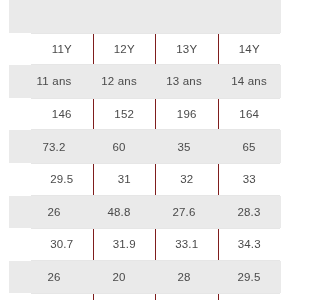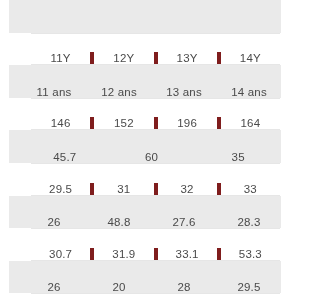--- a/index.html
+++ b/index.html
@@ -37,21 +37,20 @@
     margin-left: 31px;
     margin-right: 20px;
     border-top: 1px solid #e6e6e6;
     border-bottom: 1px solid #e6e6e6;
   }
 
   .row-cells {
     display: flex;
     height: 100%;
     width: 100%;
-    align-items: flex-end;
   }
 
   .chart-row.band-shaded .row-cells {
     padding-left: 13px;
     padding-right: 0;
     box-sizing: border-box;
   }
 
   .cell {
     flex: 1 1 0;
@@ -59,21 +58,21 @@
     align-items: center;
     justify-content: center;
     font-size: 11.5px;
     color: #4a4a4a;
     letter-spacing: 0.2px;
     white-space: nowrap;
     box-sizing: border-box;
   }
 
   .chart-row.band-plain .cell + .cell {
-    border-left: 4px solid #7f1d1d;
+    border-left: 1px solid #7f1d1d;
   }
 
   .chart-row.band-shaded .cell + .cell {
     border-left: 1px solid transparent;
   }
 
   .cell.head-year {
     color: #4a4a4a;
   }
 </style>
@@ -108,23 +107,24 @@
     <div class="chart-row band-plain">
       <div class="row-cells">
         <div class="cell">146</div>
         <div class="cell">152</div>
         <div class="cell">196</div>
         <div class="cell">164</div>
       </div>
     </div>
     <div class="chart-row band-shaded">
       <div class="row-cells">
-        <div class="cell">45.7</div>
+        <div class="cell">73.2</div>
         <div class="cell">60</div>
         <div class="cell">35</div>
+        <div class="cell">65</div>
       </div>
     </div>
     <div class="chart-row band-plain">
       <div class="row-cells">
         <div class="cell">29.5</div>
         <div class="cell">31</div>
         <div class="cell">32</div>
         <div class="cell">33</div>
       </div>
     </div>
@@ -134,21 +134,21 @@
         <div class="cell">48.8</div>
         <div class="cell">27.6</div>
         <div class="cell">28.3</div>
       </div>
     </div>
     <div class="chart-row band-plain">
       <div class="row-cells">
         <div class="cell">30.7</div>
         <div class="cell">31.9</div>
         <div class="cell">33.1</div>
-        <div class="cell">53.3</div>
+        <div class="cell">34.3</div>
       </div>
     </div>
     <div class="chart-row band-shaded">
       <div class="row-cells">
         <div class="cell">26</div>
         <div class="cell">20</div>
         <div class="cell">28</div>
         <div class="cell">29.5</div>
       </div>
     </div>

